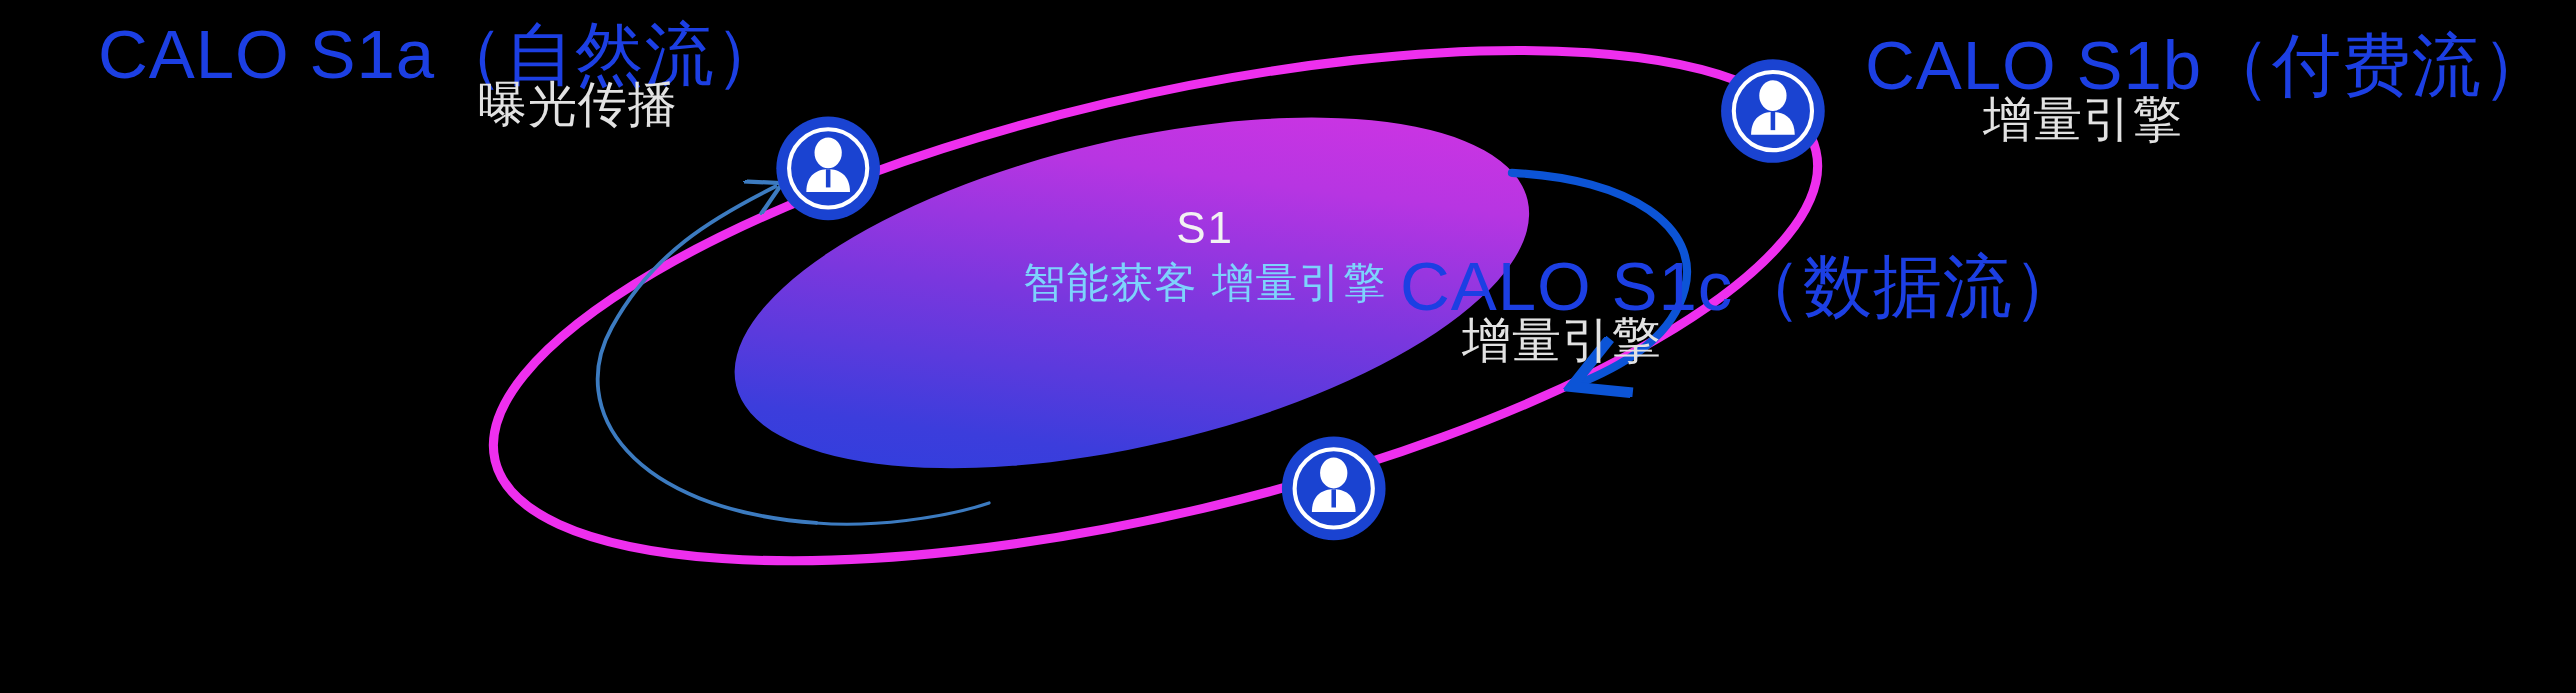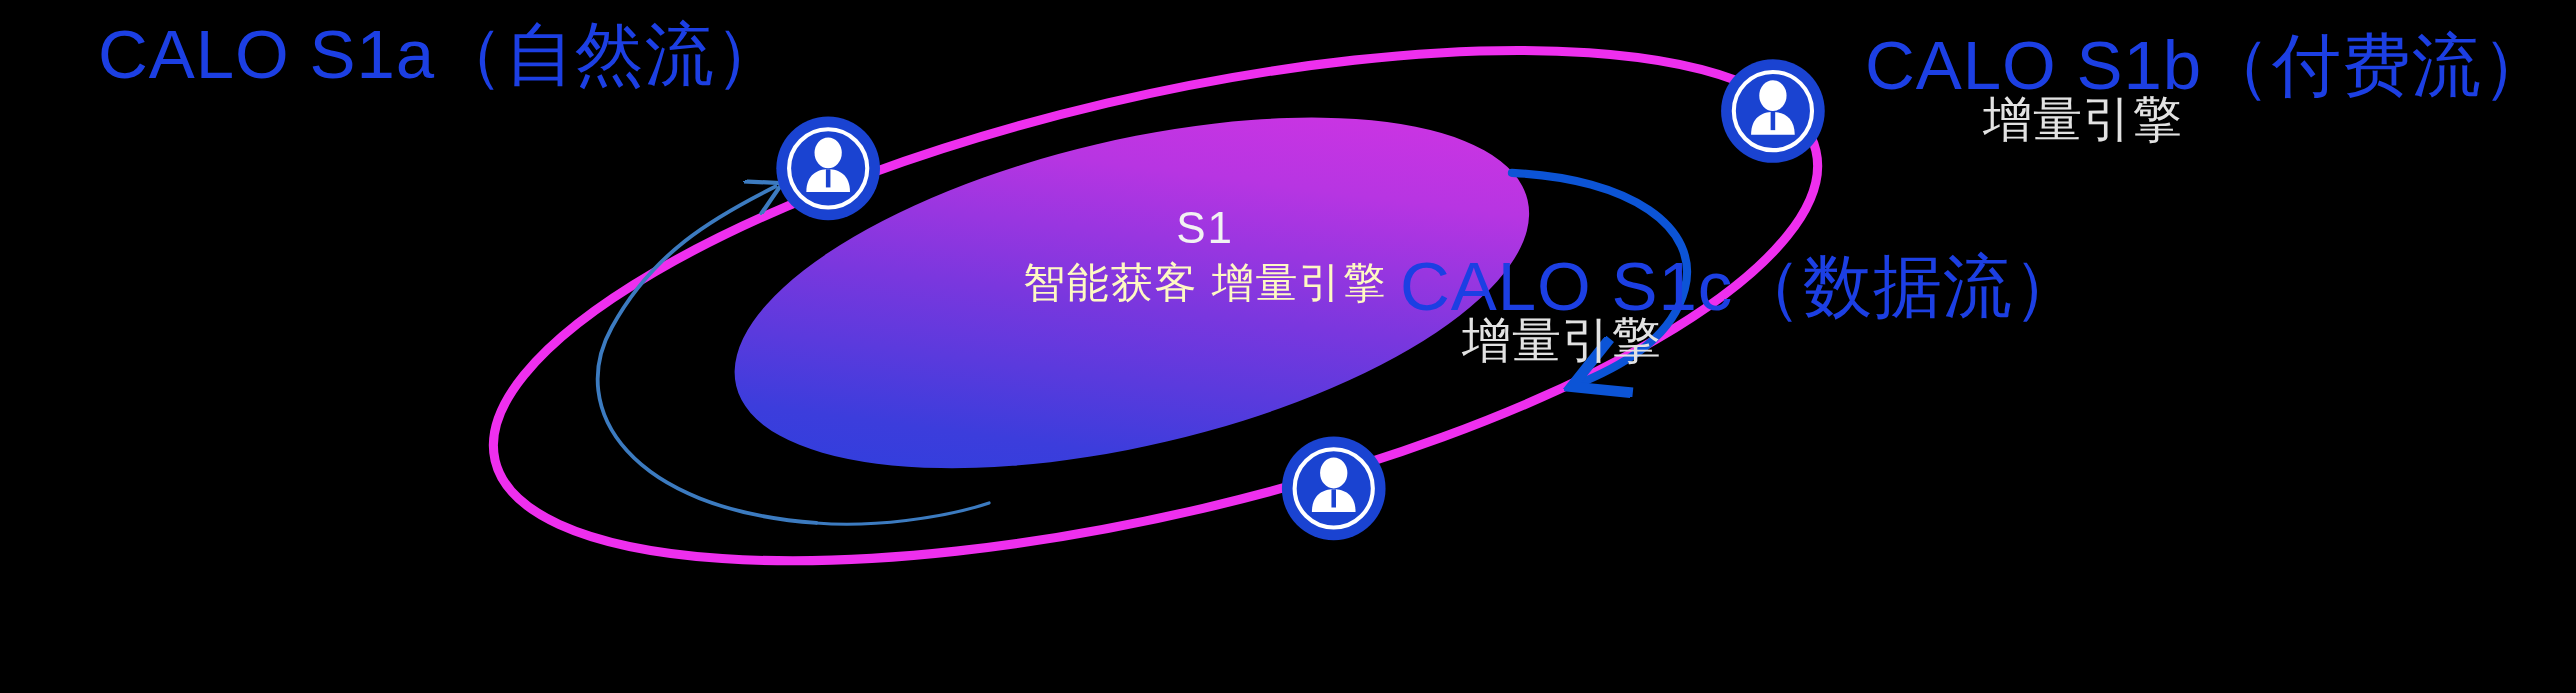--- a/index.html
+++ b/index.html
@@ -10,21 +10,21 @@
   .title{color:#1C3FE3;font-size:69px;letter-spacing:0.9px;}
   .sub{color:#E2E2E2;font-size:49px;letter-spacing:0.9px;}
   #t-s1a{left:50px;top:20px;}
   #s-s1a{left:430px;top:80px;}
   #t-s1b{left:1817px;top:31px;text-align:center;}
   #s-s1b{left:1935px;top:95px;}
   #t-s1c{left:1352px;top:252px;}
   #s-s1c{left:1414px;top:316px;}
   #core-wrap{position:absolute;left:866px;top:205px;width:582px;text-align:center;}
   #core-main{color:#F2F2F2;font-size:44px;line-height:1.05;letter-spacing:1.8px;}
-  #core-sealed{color:#fef9c3;font-size:42px;line-height:1.2;letter-spacing:1.8px;margin-top:7.3px;}
+  #core-sealed{color:#7dd3fc;font-size:42px;line-height:1.2;letter-spacing:1.8px;margin-top:7.3px;}
 </style>
 </head>
 <body>
 
 <div id="stage">
 
   <svg id="art" viewBox="0 0 2833 763" xmlns="http://www.w3.org/2000/svg">
     <defs>
       <linearGradient id="coreGrad" x1="0" y1="1" x2="1" y2="0">
         <stop offset="0%" stop-color="#2440DE"></stop>
@@ -79,20 +79,21 @@
       <circle cx="1414" cy="537" r="43" fill="none" stroke="#FFFFFF" stroke-width="4.5"></circle>
       <g fill="#FFFFFF">
         <ellipse cx="1414" cy="520" rx="15" ry="17"></ellipse>
         <path d="M 1390 563 C 1390 544 1402 538 1414 538 C 1426 538 1438 544 1438 563 Z"></path>
         <rect x="1411.5" y="538" width="5" height="20" fill="#1A43D1"></rect>
       </g>
     </g>
   </svg>
 
   <div class="lbl title" id="t-s1a">CALO S1a（自然流）</div>
+  <div class="lbl sub" id="s-s1a">曝光传播</div>
 
   <div class="lbl title" id="t-s1b">CALO S1b（付费流）</div>
   <div class="lbl sub" id="s-s1b">增量引擎</div>
 
   <div class="lbl title" id="t-s1c">CALO S1c（数据流）</div>
   <div class="lbl sub" id="s-s1c">增量引擎</div>
 
   <div id="core-wrap">
     <div id="core-main">S1</div>
     <div id="core-sealed">智能获客  增量引擎</div>

